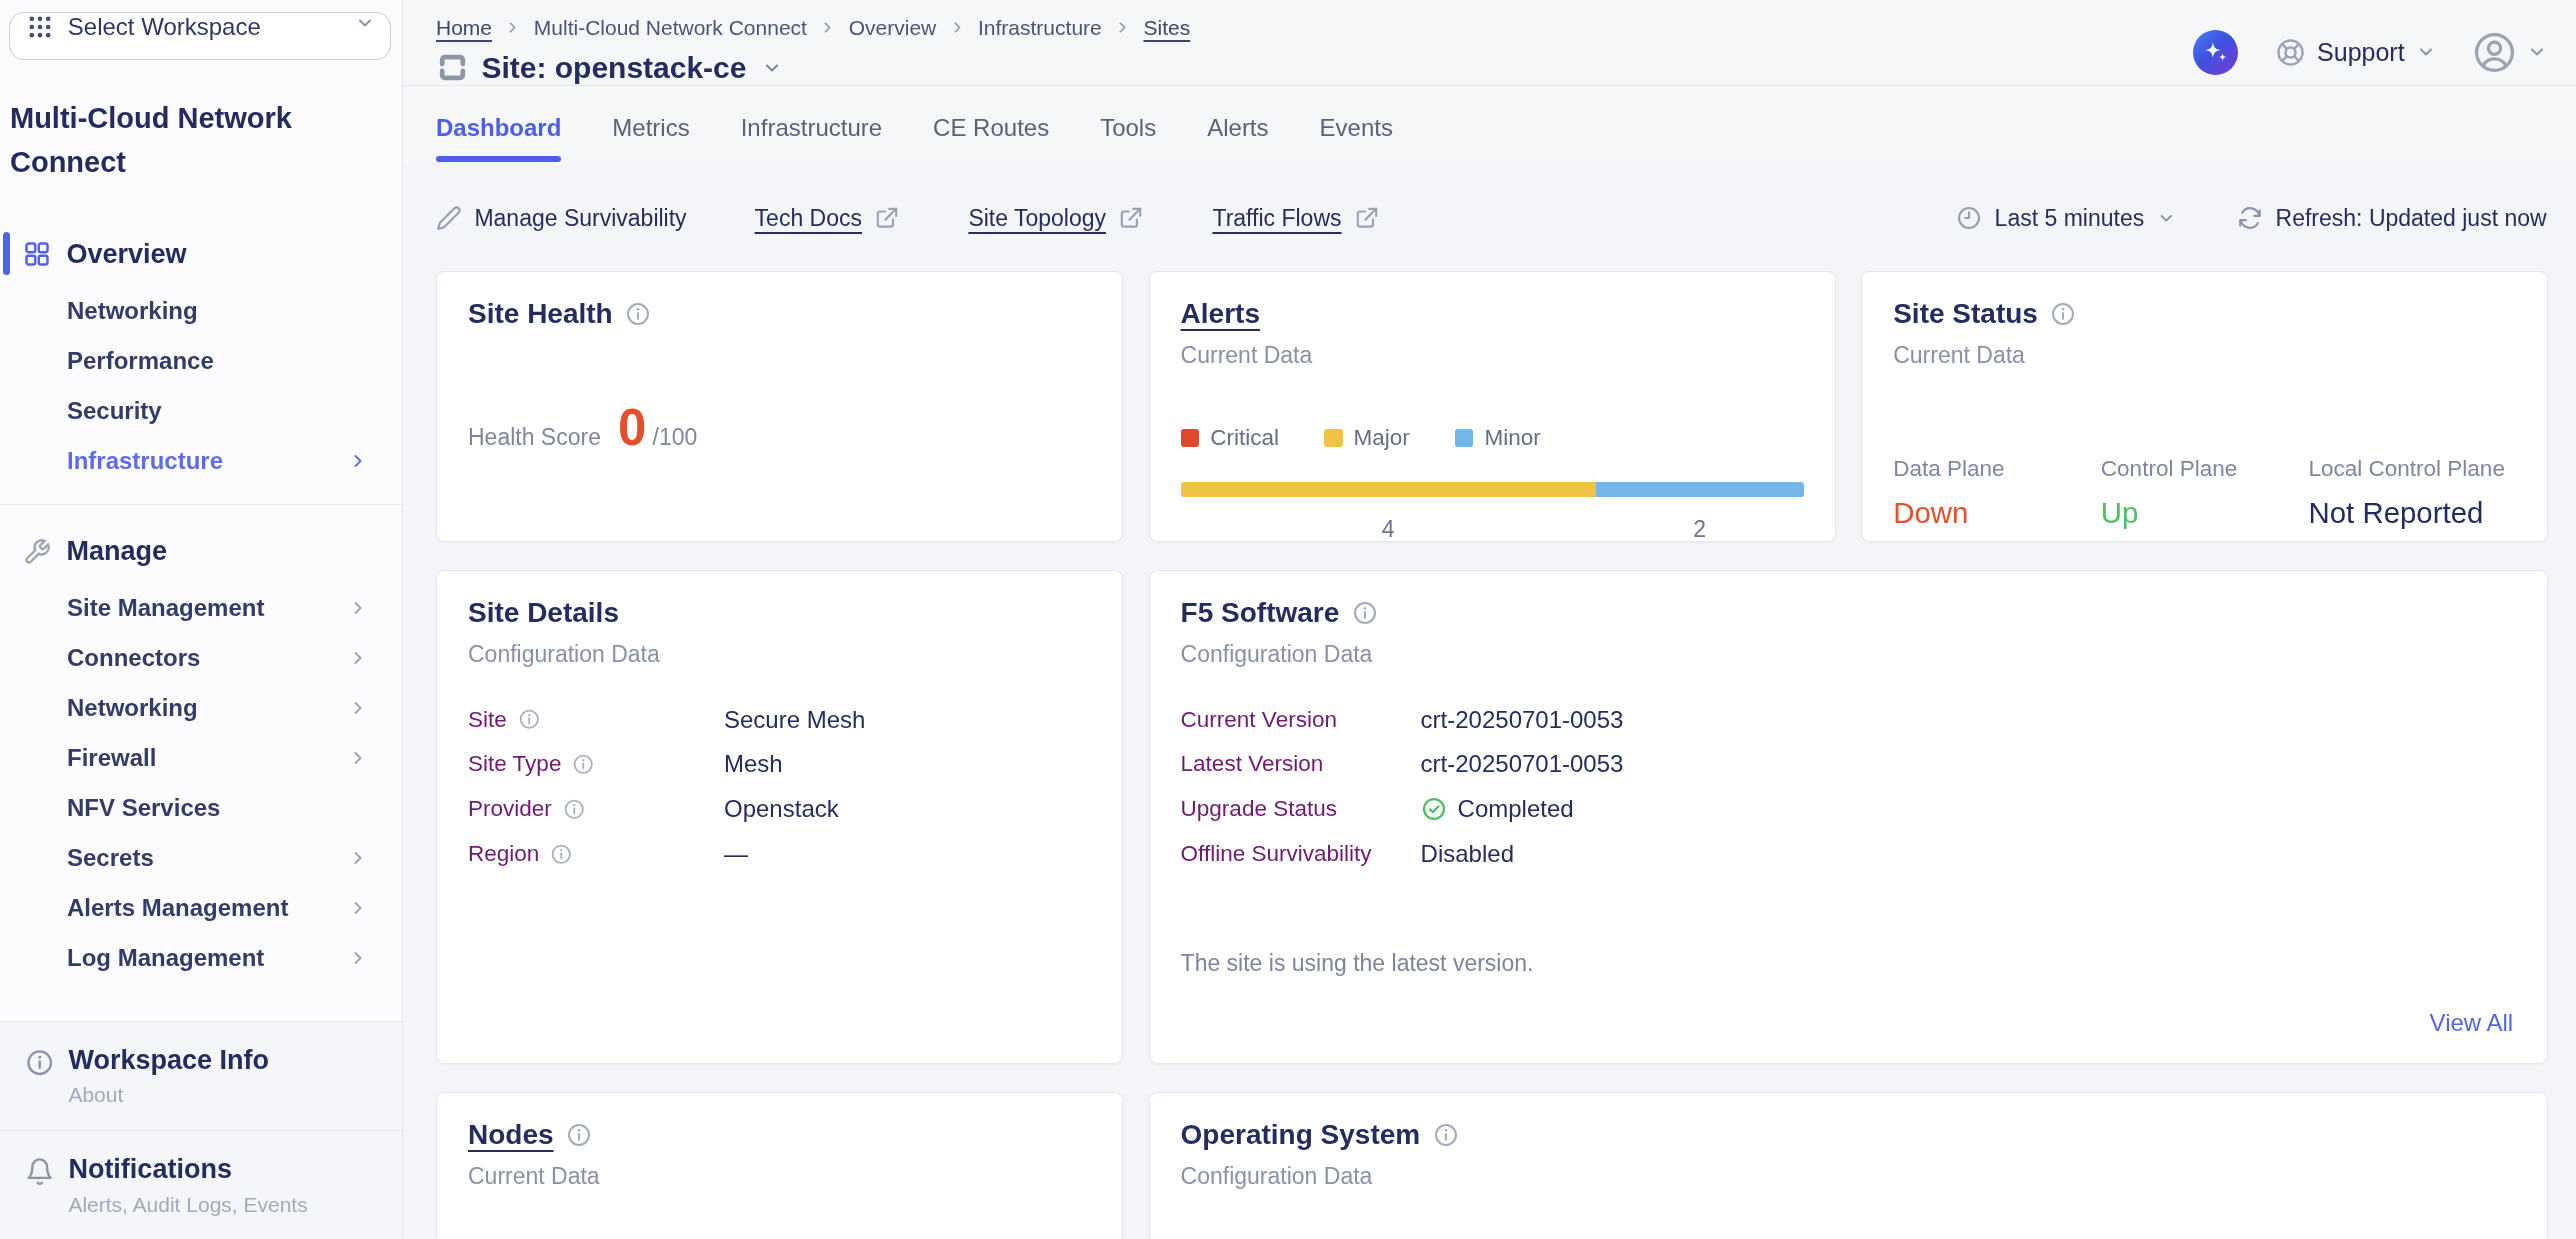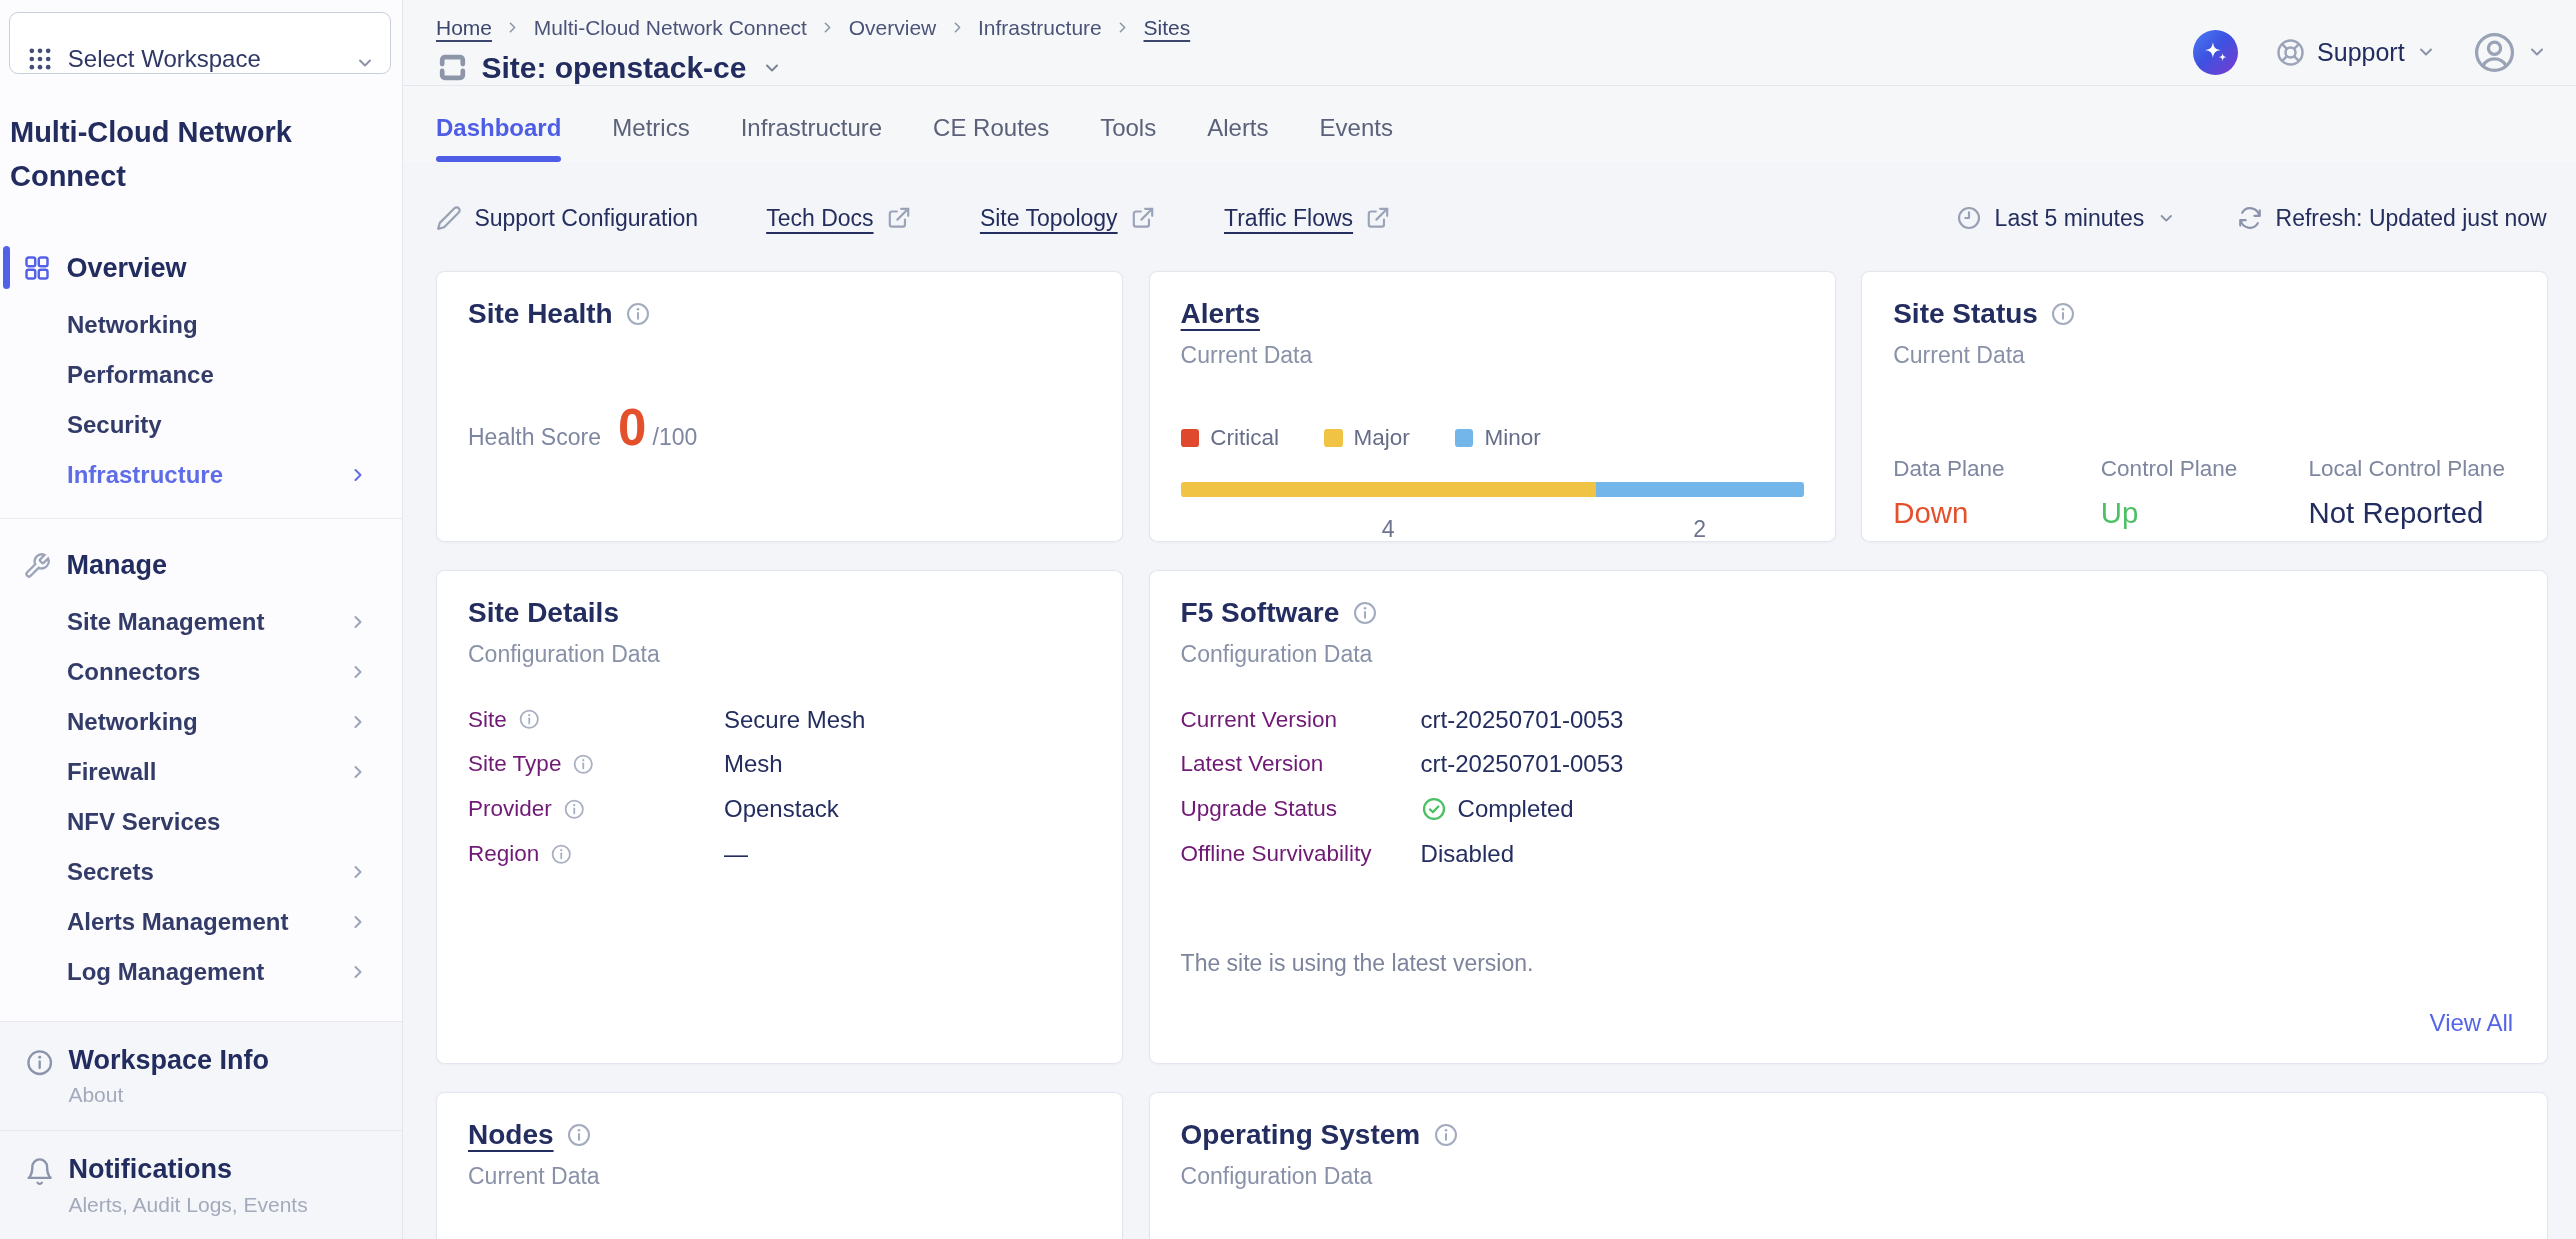--- a/index.html
+++ b/index.html
@@ -3,22 +3,22 @@
 <meta charset="utf-8">
 <style>
   * { margin:0; padding:0; box-sizing:border-box; }
   html,body { width:2576px; height:1240px; overflow:hidden; }
   body { font-family:"Liberation Sans", sans-serif; background:#f4f5f8; color:#242e60; }
   .app { display:flex; width:100%; height:100%; }
 
   
   .sidebar { width:403px; min-width:403px; height:100%; background:#fcfcfe;
              border-right:0.8px solid #e4e6ee; display:flex; flex-direction:column; }
-  .ws-btn { margin:12.4px 11px 0 9.3px; height:62px; background:#fff; border:1.5px solid #c9cedb;
-            border-radius:9px; display:flex; align-items:flex-end; padding:0 15.5px; cursor:pointer; }
+  .ws-btn { margin:12.4px 11px 0 9.3px; height:48px; background:#fff; border:1.5px solid #c9cedb;
+            border-radius:15px; display:flex; align-items:flex-start; padding:0 15.5px; cursor:pointer; }
   .ws-btn svg.grid9 { width:28px; height:28px; }
   .ws-label { flex:1; text-align:left; margin-left:14px; font-size:24px; color:#2e3766; }
   .product-title { margin:37px 18.6px 0 10px; font-size:29px; line-height:1.5; font-weight:bold; color:#222c5e; }
 
   nav.side-nav { margin-top:45px; }
   .nav-head { position:relative; display:flex; align-items:center; height:50px; padding-left:23px; cursor:pointer; }
   .nav-head .nav-ico { width:28px; height:28px; display:flex; }
   .nav-head-label { margin-left:15.5px; font-size:27px; font-weight:600; color:#222c5e; }
   .active-bar { position:absolute; left:3.1px; top:3.1px; width:7px; height:43px; border-radius:3.9px; background:#5361e6; }
   .nav-items { margin-top:6.2px; }
@@ -345,21 +345,21 @@
       <div class="tab">Alerts</div>
       <div class="tab">Events</div>
     </div>
 
     <div class="toolbar">
       <div class="tb-left">
         <button class="tb-item">
           <svg class="tb-ico" viewBox="0 0 24 24" fill="none" stroke="#98a0b4" stroke-width="2" stroke-linecap="round" stroke-linejoin="round">
               <path d="M17 3a2.828 2.828 0 1 1 4 4L7.5 20.5 2 22l1.5-5.5L17 3z"></path>
             </svg>
-          <span>Support Configuration</span>
+          <span>Manage Survivability</span>
         </button>
         <a class="tb-link">
           <span class="u">Tech Docs</span>
           <svg class="tb-ico" viewBox="0 0 24 24" fill="none" stroke="#9aa3b8" stroke-width="2" stroke-linecap="round" stroke-linejoin="round">
               <path d="M17.5 13.5V18a2 2 0 0 1-2 2h-10a2 2 0 0 1-2-2V8a2 2 0 0 1 2-2H10"></path>
               <polyline points="14 3.5 20.5 3.5 20.5 10"></polyline>
               <line x1="10.5" y1="13.5" x2="20.5" y2="3.5"></line>
             </svg>
         </a>
         <a class="tb-link">

